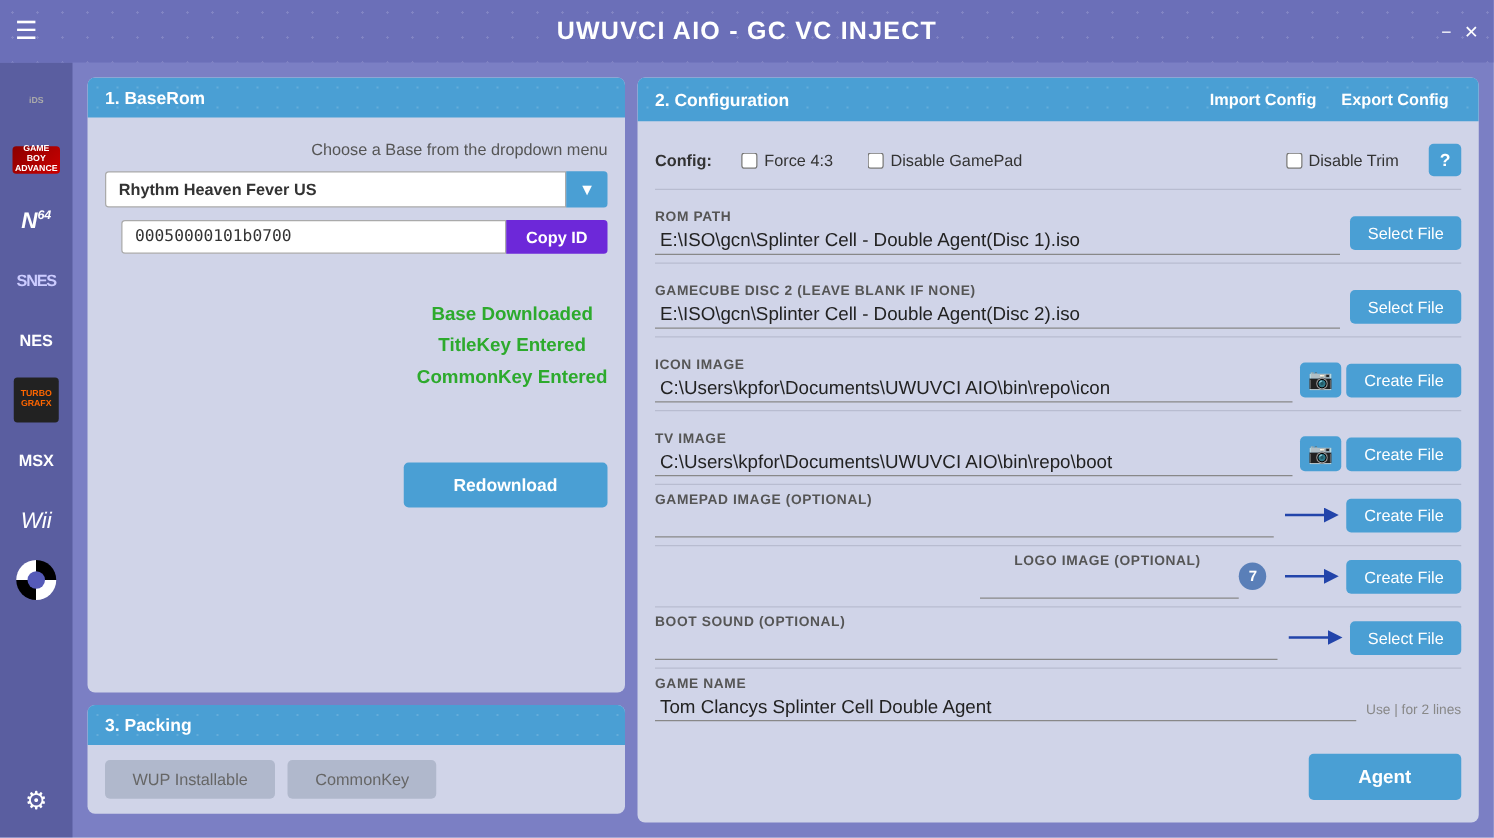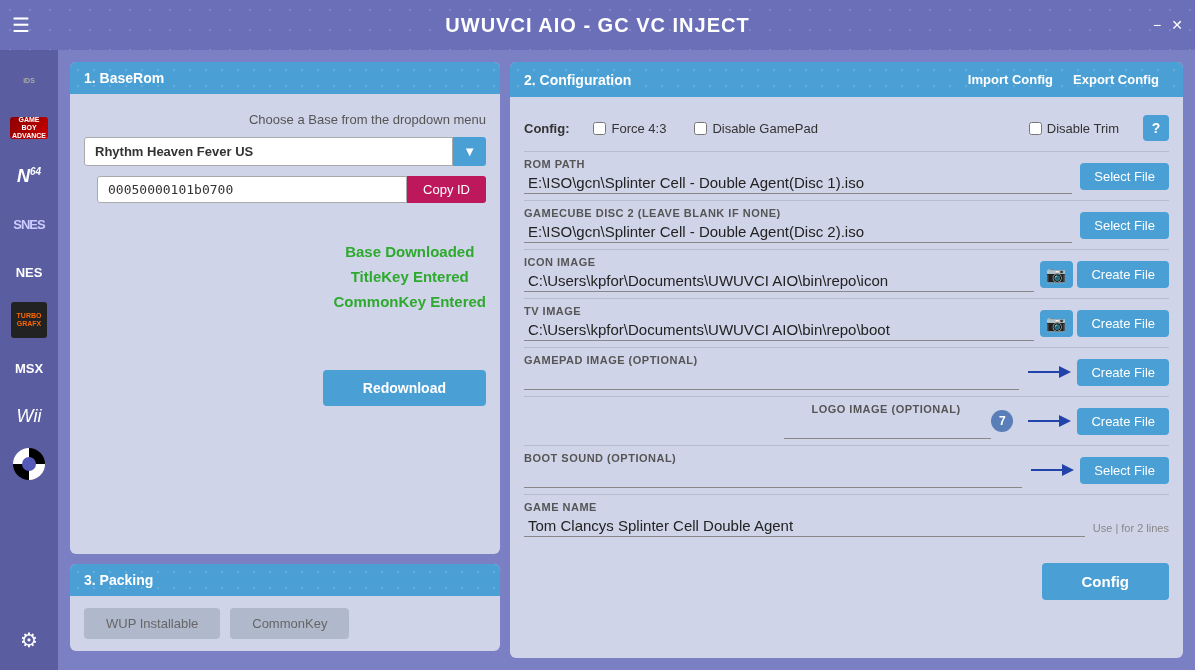--- a/index.html
+++ b/index.html
@@ -240,25 +240,25 @@
       background: white;
       border: 1px solid #aaa;
       padding: 5px 10px;
       font-size: 13px;
       color: #333;
       border-radius: 3px 0 0 3px;
       font-family: monospace;
       margin-left: 13px;
     }
     .copy-id-btn {
-      background: #be185d;
+      background: #6d28d9;
       color: white;
       padding: 6px 16px;
       font-size: 13px;
-      font-weight: 400;
+      font-weight: 700;
       border: none;
       border-radius: 0 3px 3px 0;
       cursor: pointer;
     }
 
     .status-area {
       margin-top: 30px;
       display: flex;
       flex-direction: column;
       align-items: center;
@@ -329,20 +329,21 @@
       flex-direction: column;
       gap: 0;
     }
 
     
     .config-row {
       display: flex;
       align-items: center;
       padding: 6px 0;
       border-bottom: 1px solid #b8bcd0;
+      margin-top: 10px;
     }
     .config-label {
       color: #555;
       font-size: 11px;
       font-weight: 600;
       text-transform: uppercase;
       min-width: 180px;
       letter-spacing: 0.5px;
     }
     .config-value {
@@ -733,20 +734,20 @@
             <div style="flex:1; display:flex; flex-direction:column; gap:2px;">
               <div class="config-label">GAME NAME</div>
               <input class="config-value" type="text" value="Tom Clancys Splinter Cell Double Agent" style="">
             </div>
             <span class="game-name-hint">Use | for 2 lines</span>
           </div>
 
         </div>
 
         <div class="inject-btn-row">
-          <button class="inject-btn">Config</button>
+          <button class="inject-btn">Agent</button>
         </div>
 
       </div>
     </div>
 
   </div>
 </div>
 
 </body></html>

